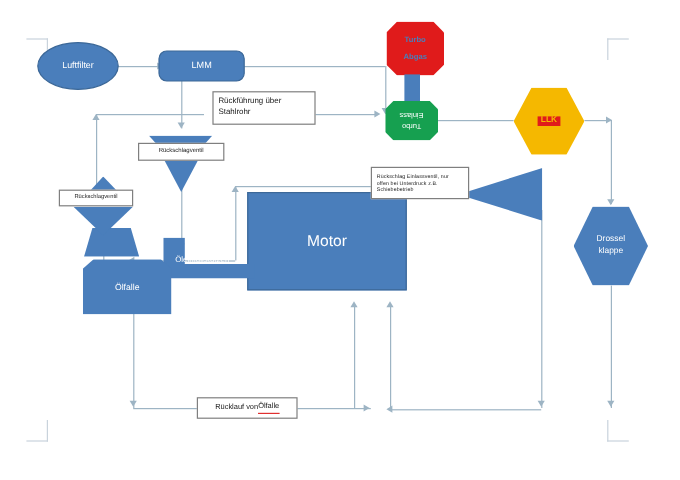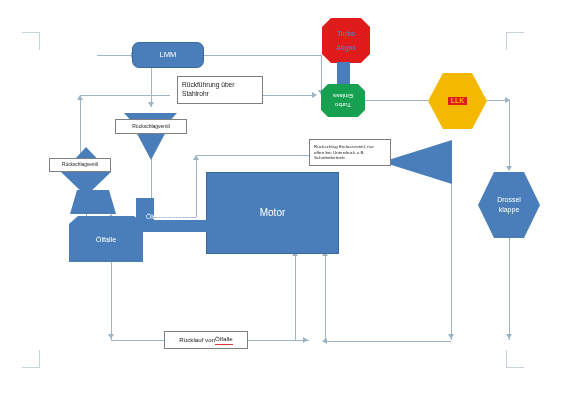--- a/index.html
+++ b/index.html
@@ -152,20 +152,23 @@
   <div class="ln h" style="left:247px;top:340px;width:62px;"></div>
   <div class="arrowhead ah-r" style="left:303px;top:337px;"></div>
   <div class="ln v" style="left:295px;top:254px;height:86px;"></div>
   <div class="arrowhead ah-u" style="left:292px;top:251px;"></div>
 
   <div class="ln h" style="left:325px;top:341px;width:126px;"></div>
   <div class="arrowhead ah-l" style="left:322px;top:338px;"></div>
   <div class="ln v" style="left:325px;top:254px;height:87px;"></div>
   <div class="arrowhead ah-u" style="left:322px;top:251px;"></div>
 
+  <div class="shape blue ellipse" style="left:31px;top:35px;width:68px;height:40px;font-size:7.4px;">
+    <span class="lbl">Luftfilter</span>
+  </div>
 
   <div class="shape blue rrect" style="left:132px;top:42px;width:72px;height:26px;font-size:7.6px;">
     <span class="lbl">LMM</span>
   </div>
 
   <div class="shape" style="left:322px;top:18px;width:48px;height:45px;background:#e01b1b;
         clip-path:polygon(9px 0,39px 0,48px 9px,48px 36px,39px 45px,9px 45px,0 36px,0 9px);
         flex-direction:column;gap:6px;font-size:6.4px;color:#4a7ebb;font-weight:bold;">
     <span class="lbl">Turbo</span>
     <span class="lbl">Abgas</span>
@@ -192,21 +195,21 @@
         flex-direction:column;gap:1px;font-size:7px;">
     <span class="lbl">Drossel</span>
     <span class="lbl">klappe</span>
   </div>
 
   <div class="shape" style="left:382px;top:140px;width:70px;height:44px;background:#4a7ebb;
         clip-path:polygon(70px 0,70px 44px,0 22px);">
     <span class="lbl"></span>
   </div>
 
-  <div class="shape blue" style="left:206px;top:172px;width:133px;height:82px;font-size:10px;">
+  <div class="shape blue" style="left:206px;top:160px;width:133px;height:82px;font-size:13px;">
     <span class="lbl">Motor</span>
   </div>
 
   <div class="shape" style="left:136px;top:198px;width:76px;height:40px;background:#4a7ebb;
         clip-path:polygon(0 0,18px 0,18px 22px,76px 22px,76px 34px,0 34px);"></div>
   <div class="txt" style="left:136px;top:213px;width:90px;font-size:6.6px;text-align:left;padding-left:10px;box-sizing:border-box;">Öleinfüllstutzen</div>
 
   <div class="shape" style="left:69px;top:216px;width:74px;height:46px;background:#4a7ebb;
         clip-path:polygon(0 8px,9px 0,65px 0,74px 8px,74px 46px,0 46px);font-size:7.2px;">
     <span class="lbl">Ölfalle</span>

